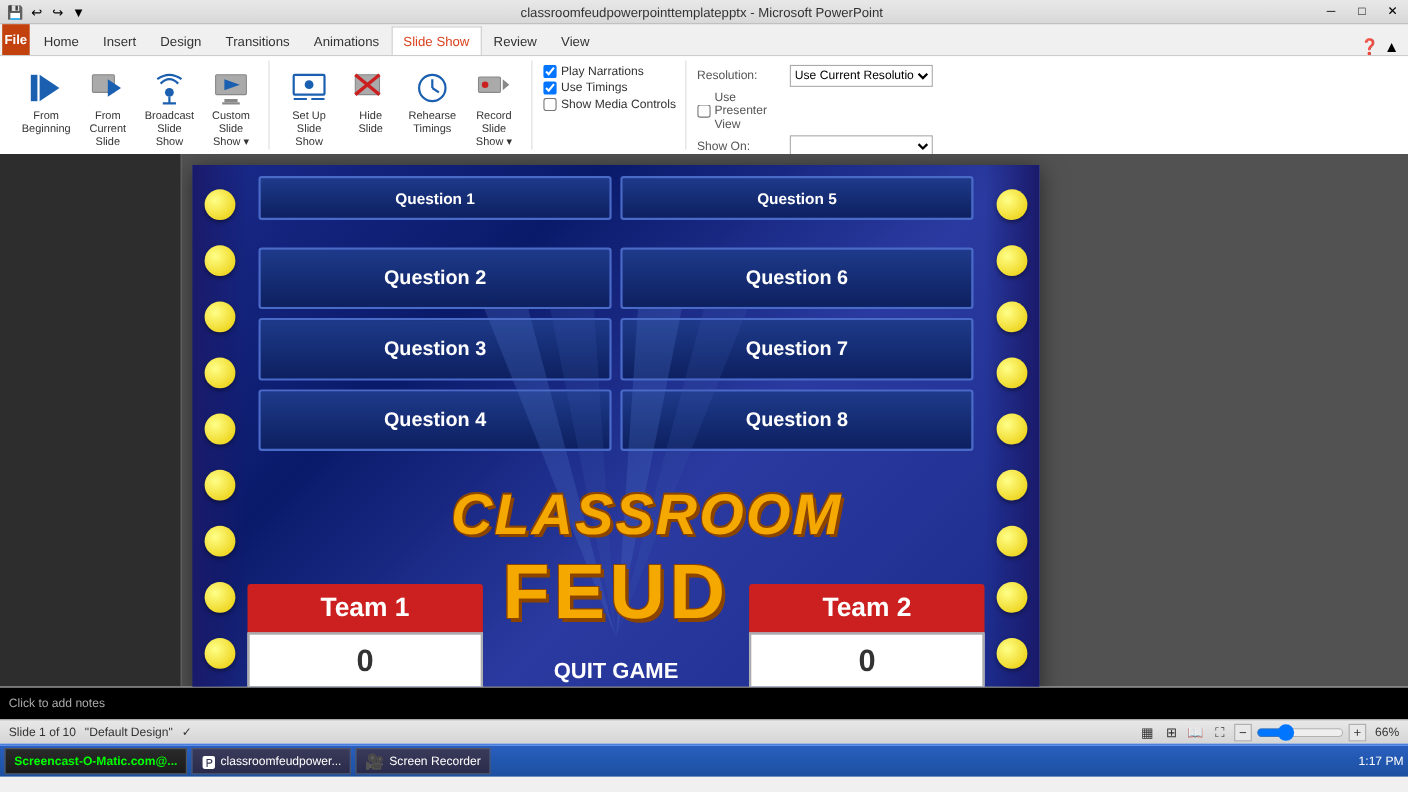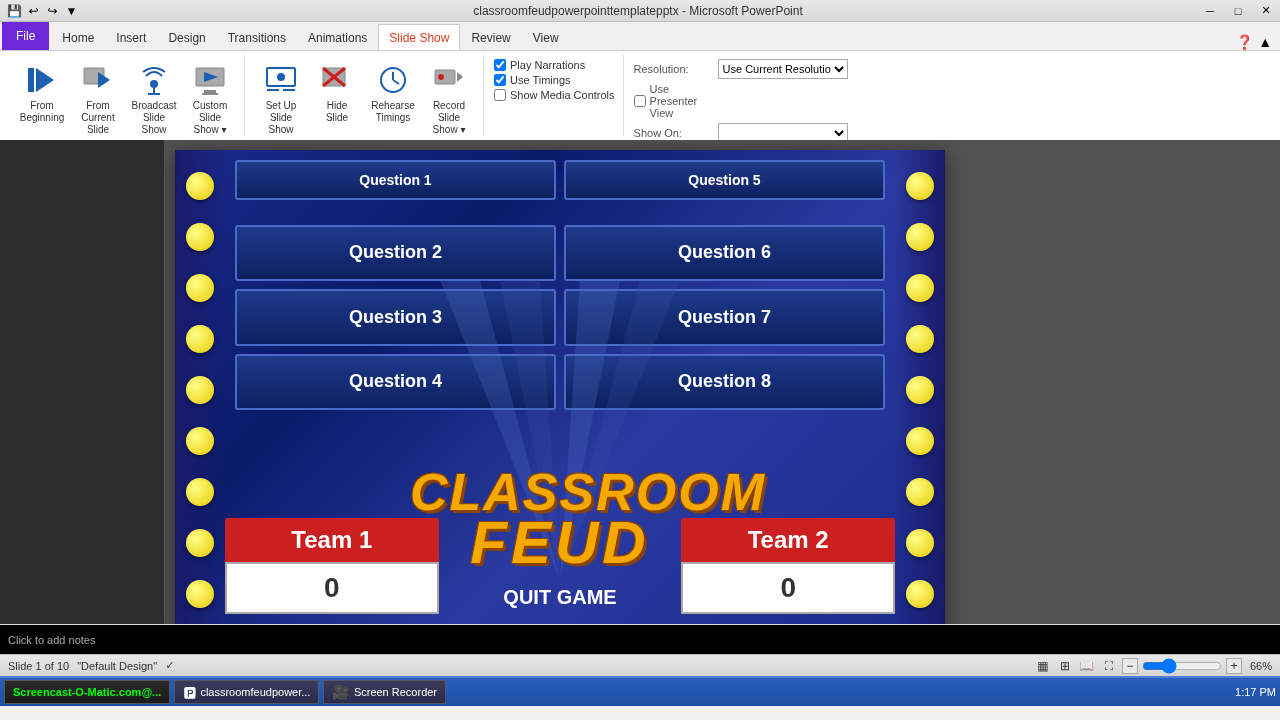--- a/index.html
+++ b/index.html
@@ -7,25 +7,25 @@
 
     
     .ribbon-tabs {
       display: flex;
       align-items: flex-end;
       height: 28px;
       padding-left: 2px;
       gap: 0;
     }
     .file-btn {
-      background: #6d28d9;
+      background: #c2410c;
       color: white;
       font-size: 12px;
-      font-weight: normal;
-      padding: 4px 14px;
+      font-weight: bold;
+      padding: 4px 2px;
       height: 28px;
       display: flex; align-items: center;
       cursor: pointer;
       margin-right: 2px;
     }
     .tab {
       font-size: 12px;
       padding: 4px 10px;
       height: 26px;
       display: flex; align-items: center;
@@ -233,34 +233,34 @@
       font-size: 52px;
       font-weight: 900;
       font-style: italic;
       color: #f5a800;
       text-shadow: 3px 3px 0 #8b4400, -1px -1px 0 #8b4400, 1px -1px 0 #8b4400, -1px 1px 0 #8b4400;
       line-height: 0.9;
       font-family: Impact, Arial Black, sans-serif;
       letter-spacing: 2px;
     }
     .feud-feud {
-      font-size: 60px;
+      font-size: 70px;
       font-weight: 900;
-      font-style: italic;
       color: #f5a800;
       text-shadow: 3px 3px 0 #8b4400, -1px -1px 0 #8b4400, 1px -1px 0 #8b4400, -1px 1px 0 #8b4400;
       line-height: 0.9;
       font-family: Impact, Arial Black, sans-serif;
       letter-spacing: 4px;
+      margin-top: 15px;
     }
 
     
     .team-container {
       position: absolute;
-      bottom: 16px;
+      bottom: 3px;
       left: 50px;
       right: 50px;
       display: flex;
       justify-content: space-between;
       align-items: flex-end;
       height: 100px;
     }
     .team-box {
       display: flex;
       flex-direction: column;

